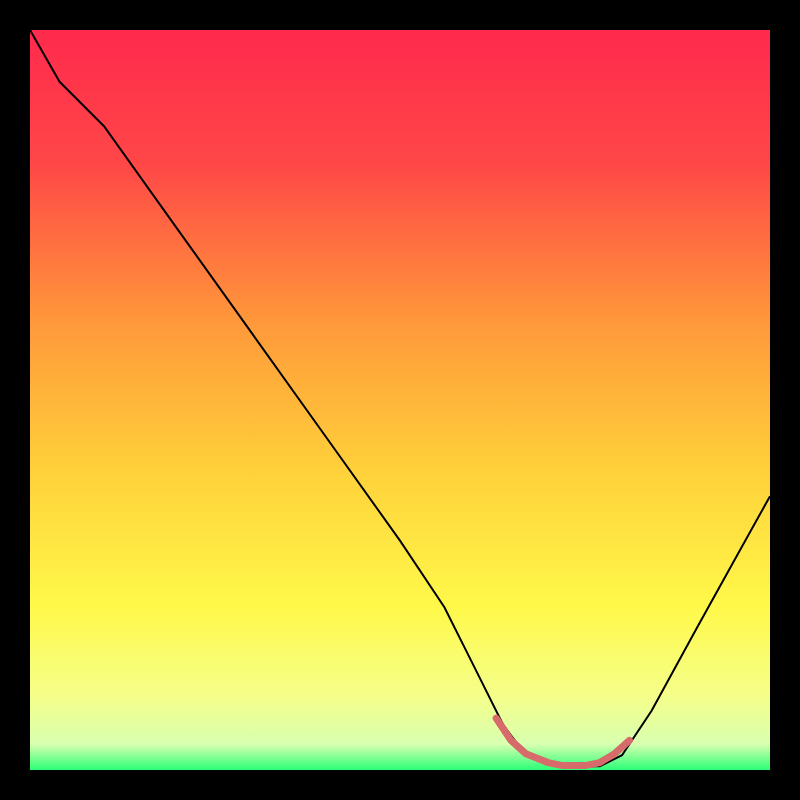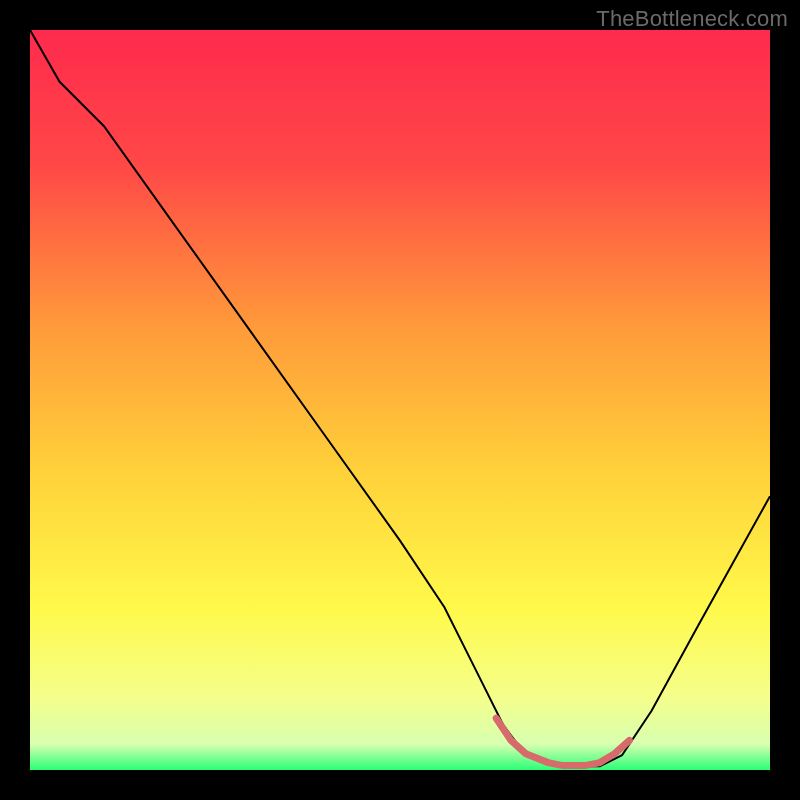--- a/index.html
+++ b/index.html
@@ -32,21 +32,20 @@
     left: 30px;
     top: 30px;
     width: 740px;
     height: 740px;
   }
 </style>
 </head>
 <body>
 
 <div class="frame">
-  <div class="watermark">TheBottleneck.com</div>
 
   <svg class="plot" viewBox="0 0 740 740" preserveAspectRatio="none">
     <defs>
       <linearGradient id="bg-grad" x1="0" y1="0" x2="0" y2="1">
           <stop offset="0%" stop-color="#ff2a4d"></stop>
           <stop offset="18%" stop-color="#ff4747"></stop>
           <stop offset="40%" stop-color="#ff9a3a"></stop>
           <stop offset="60%" stop-color="#ffd23a"></stop>
           <stop offset="78%" stop-color="#fff94a"></stop>
           <stop offset="90%" stop-color="#f5ff8a"></stop>

